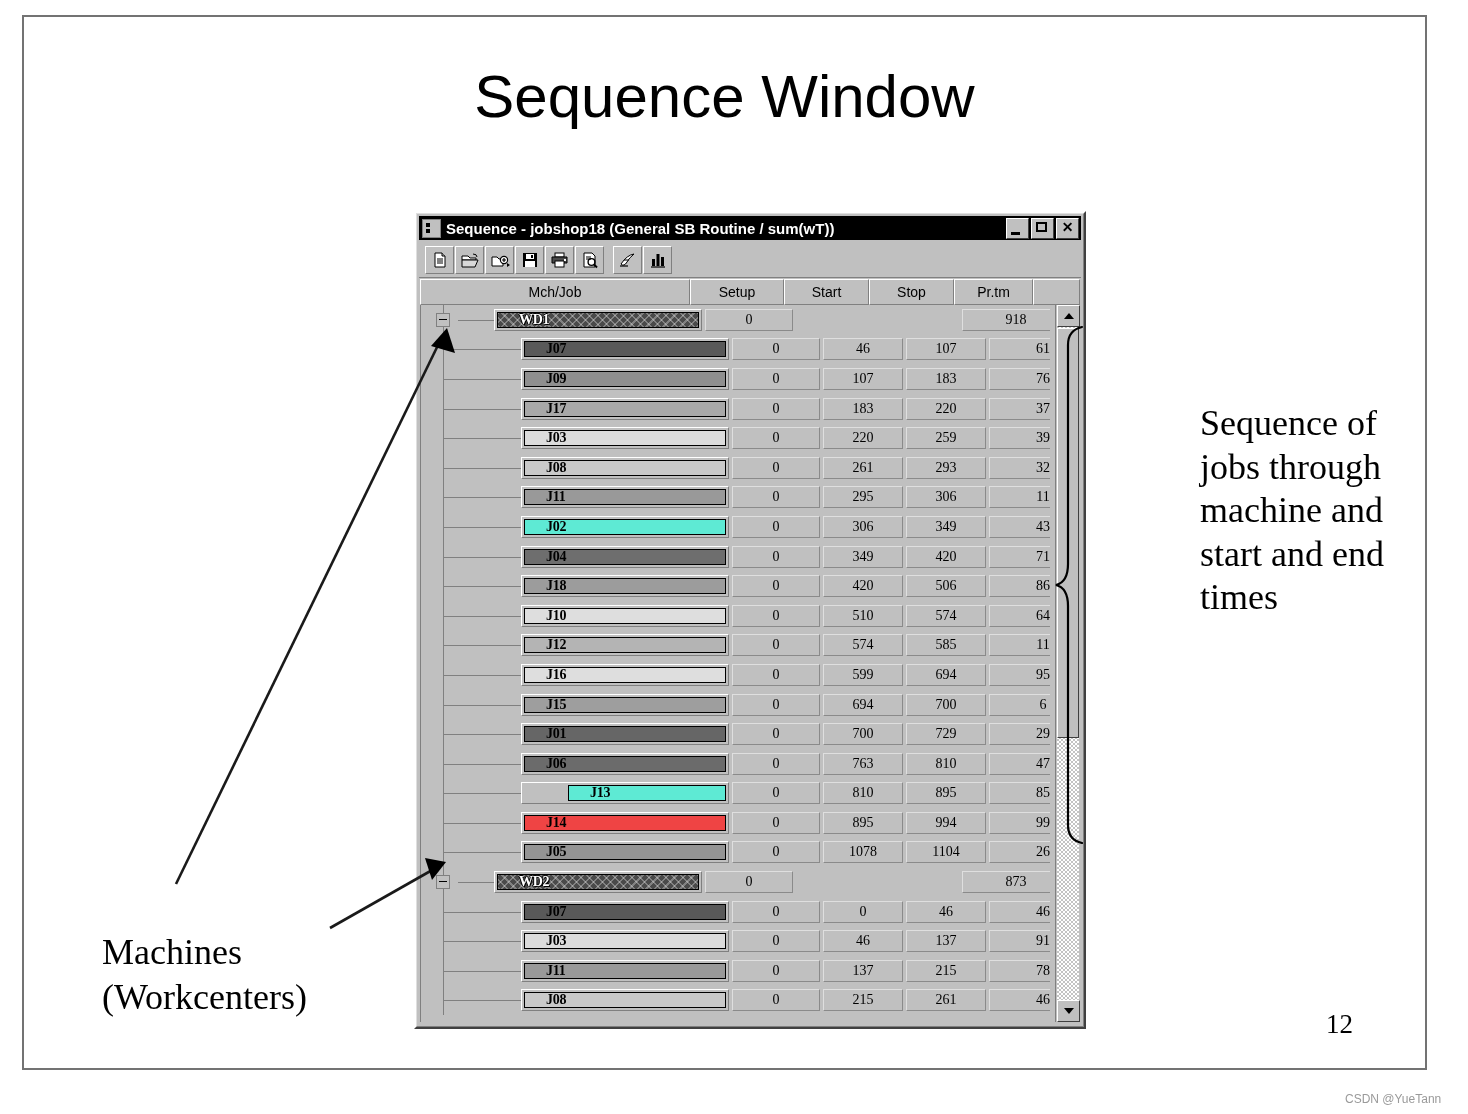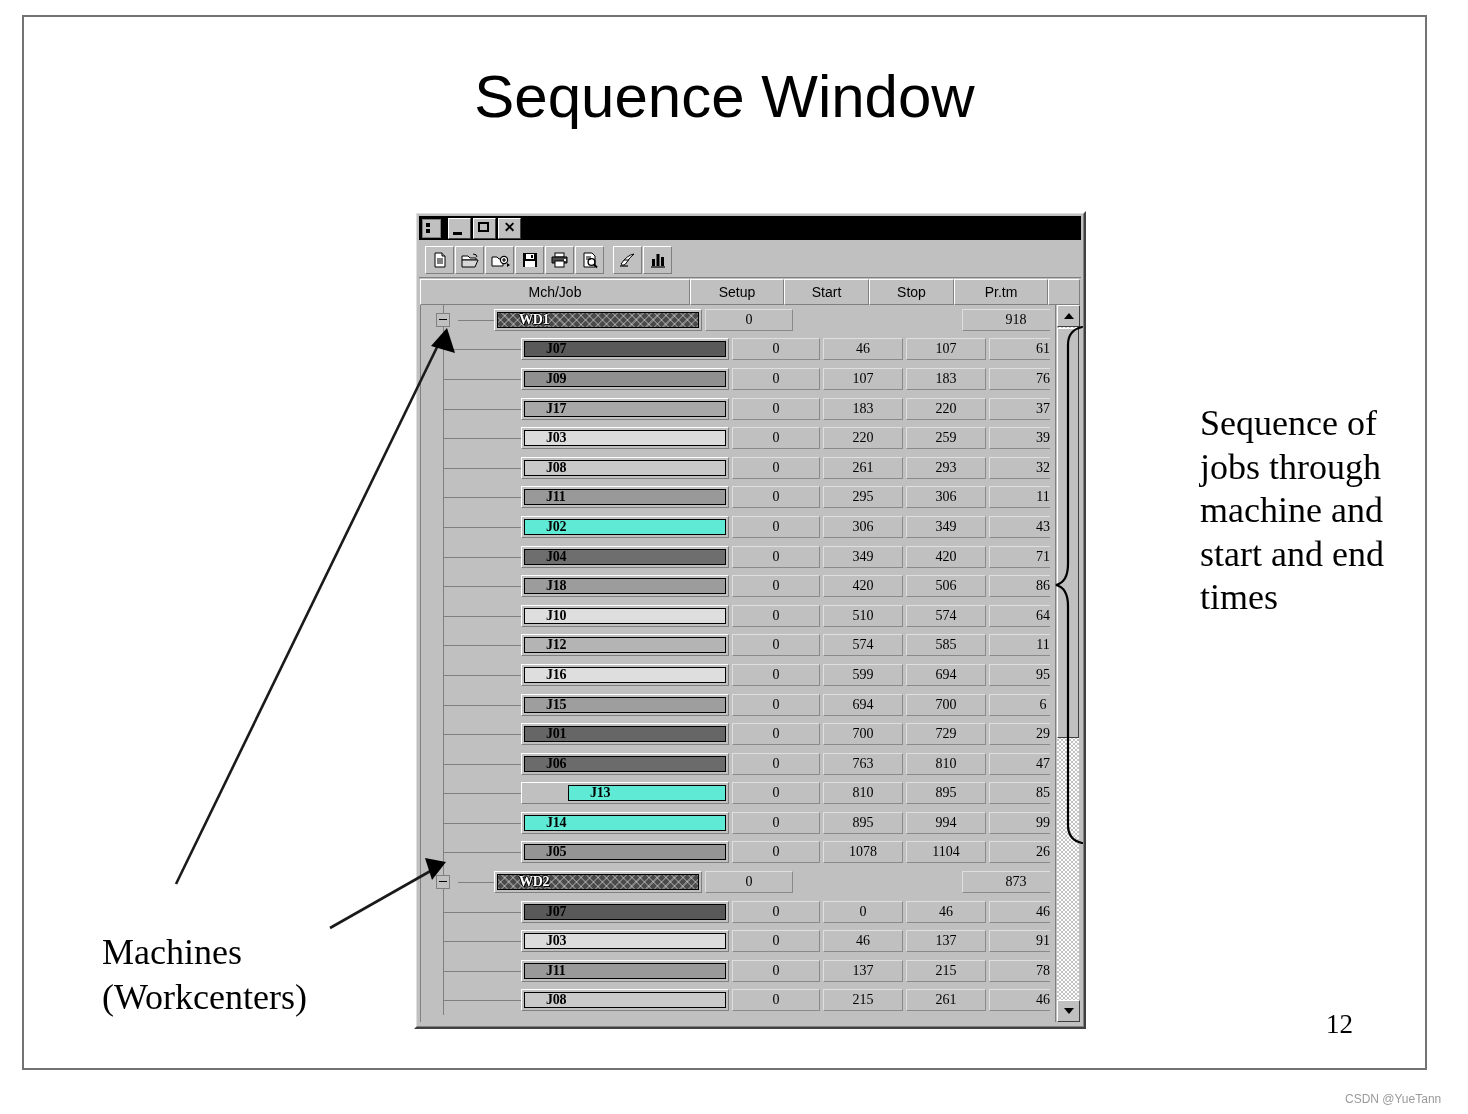--- a/index.html
+++ b/index.html
@@ -434,20 +434,21 @@
 
 <div id="slide">
 
   <div id="slide-title">Sequence Window</div>
 
   <div id="app-window">
     <div id="app-inner">
 
       <div id="titlebar">
         <div id="titlebar-icon"></div>
+        <div id="titlebar-text">Sequence - jobshop18 (General SB Routine / sum(wT))</div>
         <div class="win-btn" id="btn-min"></div>
         <div class="win-btn" id="btn-max"></div>
         <div class="win-btn" id="btn-close">
           <span id="btn-close-glyph">✕</span>
         </div>
       </div>
 
       <div id="toolbar">
         <div class="tb-btn">
           <svg width="18" height="18" viewBox="0 0 18 18">
@@ -511,21 +512,21 @@
             <path d="M2 16 h14" stroke="#000" stroke-width="1.2"></path>
           </svg>
         </div>
       </div>
 
       <div id="col-header">
         <div class="colh" style="width:270px">Mch/Job</div>
         <div class="colh" style="width:94px">Setup</div>
         <div class="colh" style="width:85px">Start</div>
         <div class="colh" style="width:85px">Stop</div>
-        <div class="colh" style="width:94px">Pr.tm</div>
+        <div class="colh" style="width:79px">Pr.tm</div>
         <div class="colh" style="flex:1 1 auto"></div>
       </div>
 
       <div id="grid-body">
         <div id="grid-rows">
             <div class="grow machine">
               <div class="tree-col">
                 <div class="tline-v"></div>
                 <div class="tline-h"></div>
                 <div class="expander"></div>
@@ -779,21 +780,21 @@
               <div class="cell c-start">810</div>
               <div class="cell c-stop">895</div>
               <div class="cell c-prtm">85</div>
             </div>
             <div class="grow job">
               <div class="tree-col">
                 <div class="tline-v"></div>
                 <div class="tline-h"></div>
               </div>
               <div class="mch-bar">
-                <div class="mch-bar-fill" style="background: #5eead4;">
+                <div class="mch-bar-fill" style="background: #ef4444;">
                   <span class="bar-label">J14</span>
                 </div>
               </div>
               <div class="cell c-setup">0</div>
               <div class="cell c-start">895</div>
               <div class="cell c-stop">994</div>
               <div class="cell c-prtm">99</div>
             </div>
             <div class="grow job">
               <div class="tree-col">

